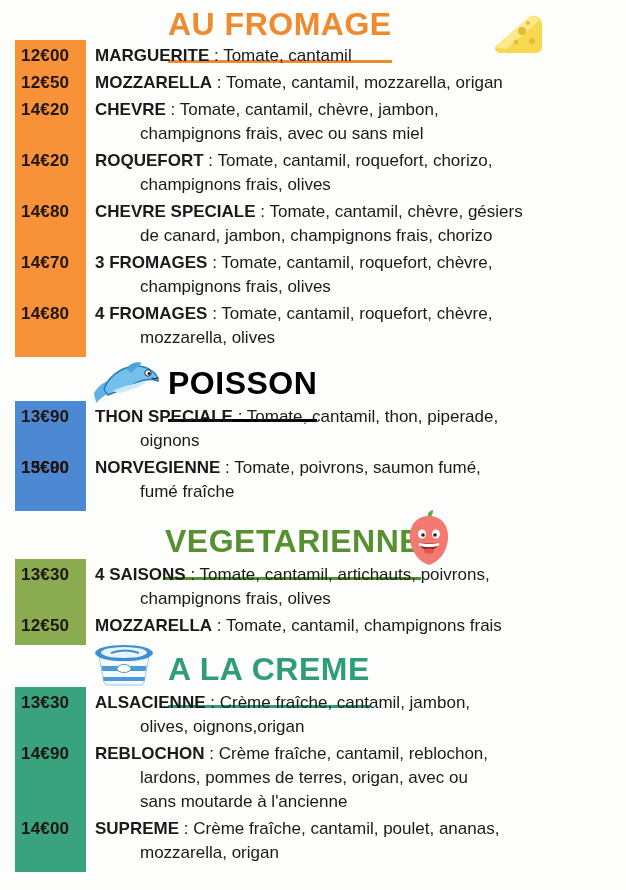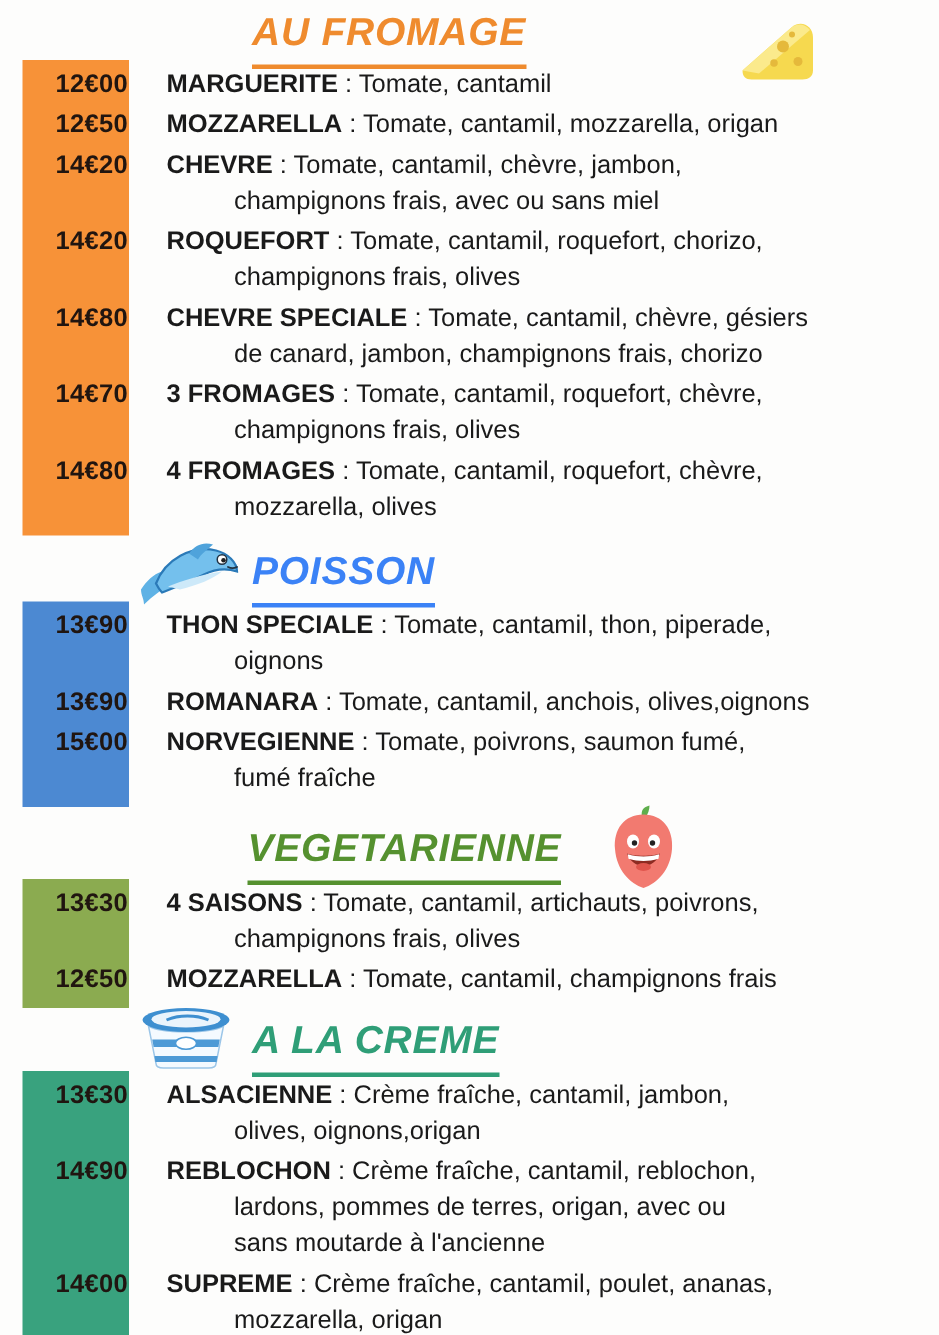--- a/index.html
+++ b/index.html
@@ -4,33 +4,33 @@
 <style>
   html,body { margin:0; padding:0; background:#e9e9e7; }
   .page {
     width:626px; height:890px; margin:0 auto; background:#fdfdfc;
     font-family:"Liberation Sans", sans-serif; color:#1a1a1a;
     position:relative; overflow:hidden; padding-top:2px; box-sizing:border-box;
   }
   .sec-header { position:relative; }
   .sec-title {
     position:absolute; left:168px; top:0;
-    font-size:26px; font-weight:bold; letter-spacing:0.5px;
-    border-bottom:3px solid currentColor; padding-bottom:6px; white-space:nowrap;font-style:italic;
+    font-size:32px; font-weight:bold; letter-spacing:0.5px;
+    border-bottom:3px solid currentColor; padding-bottom:17px; white-space:nowrap;
   }
   .h-fromage { height:30px; margin:4px 0 4px; }
   .h-poisson { height:32px; margin:8px 0 4px; }
   .h-veg     { height:32px; margin:12px 0 4px; }
   .h-creme   { height:32px; margin:6px 0 4px; }
   .icon { position:absolute; z-index:2; line-height:0; }
   .icon-cheese { left:492px; top:2px; }
   .icon-fish   { left:92px;  top:-6px; }
   .icon-pepper { left:406px; top:-14px; }
   .icon-cream  { left:93px;  top:-7px; }
-  .sec-body { position:relative; padding:4px 16px; }
+  .sec-body { position:relative; padding:4px 0; }
   .band { position:absolute; left:15px; top:0; bottom:0; width:71px; }
   .item { position:relative; padding-left:95px; margin-bottom:3px; z-index:1; }
   .price {
     position:absolute; left:21px; top:0; width:62px;
     font-weight:bold; font-size:17px; line-height:24px; color:#201510;
     letter-spacing:0.2px;
   }
   .l1 { font-size:17px; line-height:24px; white-space:nowrap; }
   .nm { font-weight:bold; }
   .cont { font-size:17px; line-height:24px; margin-left:45px; white-space:pre-line; }
@@ -102,34 +102,33 @@
       <svg width="70" height="46" viewBox="0 0 70 46">
         <path d="M2 34 C6 28 10 24 16 22 L22 30 C16 34 10 38 4 44 C4 40 2 38 2 34 Z" fill="#5FB2E5"></path>
         <path d="M12 30 C18 14 36 4 52 8 C60 10 66 16 66 22 C60 20 52 20 44 24 C34 29 26 32 16 36 C14 34 13 32 12 30 Z" fill="#74C0ED" stroke="#2B7AB8" stroke-width="1.5"></path>
         <path d="M20 32 C30 28 42 24 56 22 C50 27 40 31 28 34 Z" fill="#CDE9F9"></path>
         <path d="M34 10 C38 4 44 2 50 4 C46 8 42 10 40 14 Z" fill="#4FA3DB"></path>
         <circle cx="56" cy="14" r="3.2" fill="#ffffff" stroke="#223344" stroke-width="1"></circle>
         <circle cx="57" cy="14.5" r="1.5" fill="#222222"></circle>
         <path d="M60 19 C62 20 64 20 66 19" stroke="#223344" stroke-width="1.3" fill="none" stroke-linecap="round"></path>
       </svg>
     </span>
-    <span class="sec-title" style="color: #3b82f6;">POISSON</span>
+    <span class="sec-title" style="color: #000000;">POISSON</span>
   </div>
   <div class="sec-body">
     <div class="band" style="background-color: rgb(76, 137, 210);"></div>
 
     <div class="item">
       <span class="price">13€90</span>
       <div class="l1"><span class="nm">THON SPECIALE</span><span> : </span><span>Tomate, cantamil, thon, piperade,</span></div>
       <div class="cont">oignons</div>
     </div>
 
     <div class="item">
       <span class="price">13€90</span>
-      <div class="l1"><span class="nm">ROMANARA</span><span> : </span><span>Tomate, cantamil,  anchois, olives,oignons</span></div>
     </div>
 
     <div class="item">
       <span class="price">15€00</span>
       <div class="l1"><span class="nm">NORVEGIENNE</span><span> : </span><span>Tomate, poivrons, saumon fumé,</span></div>
       <div class="cont">fumé fraîche</div>
     </div>
   </div>
 
   <div class="sec-header h-veg">

